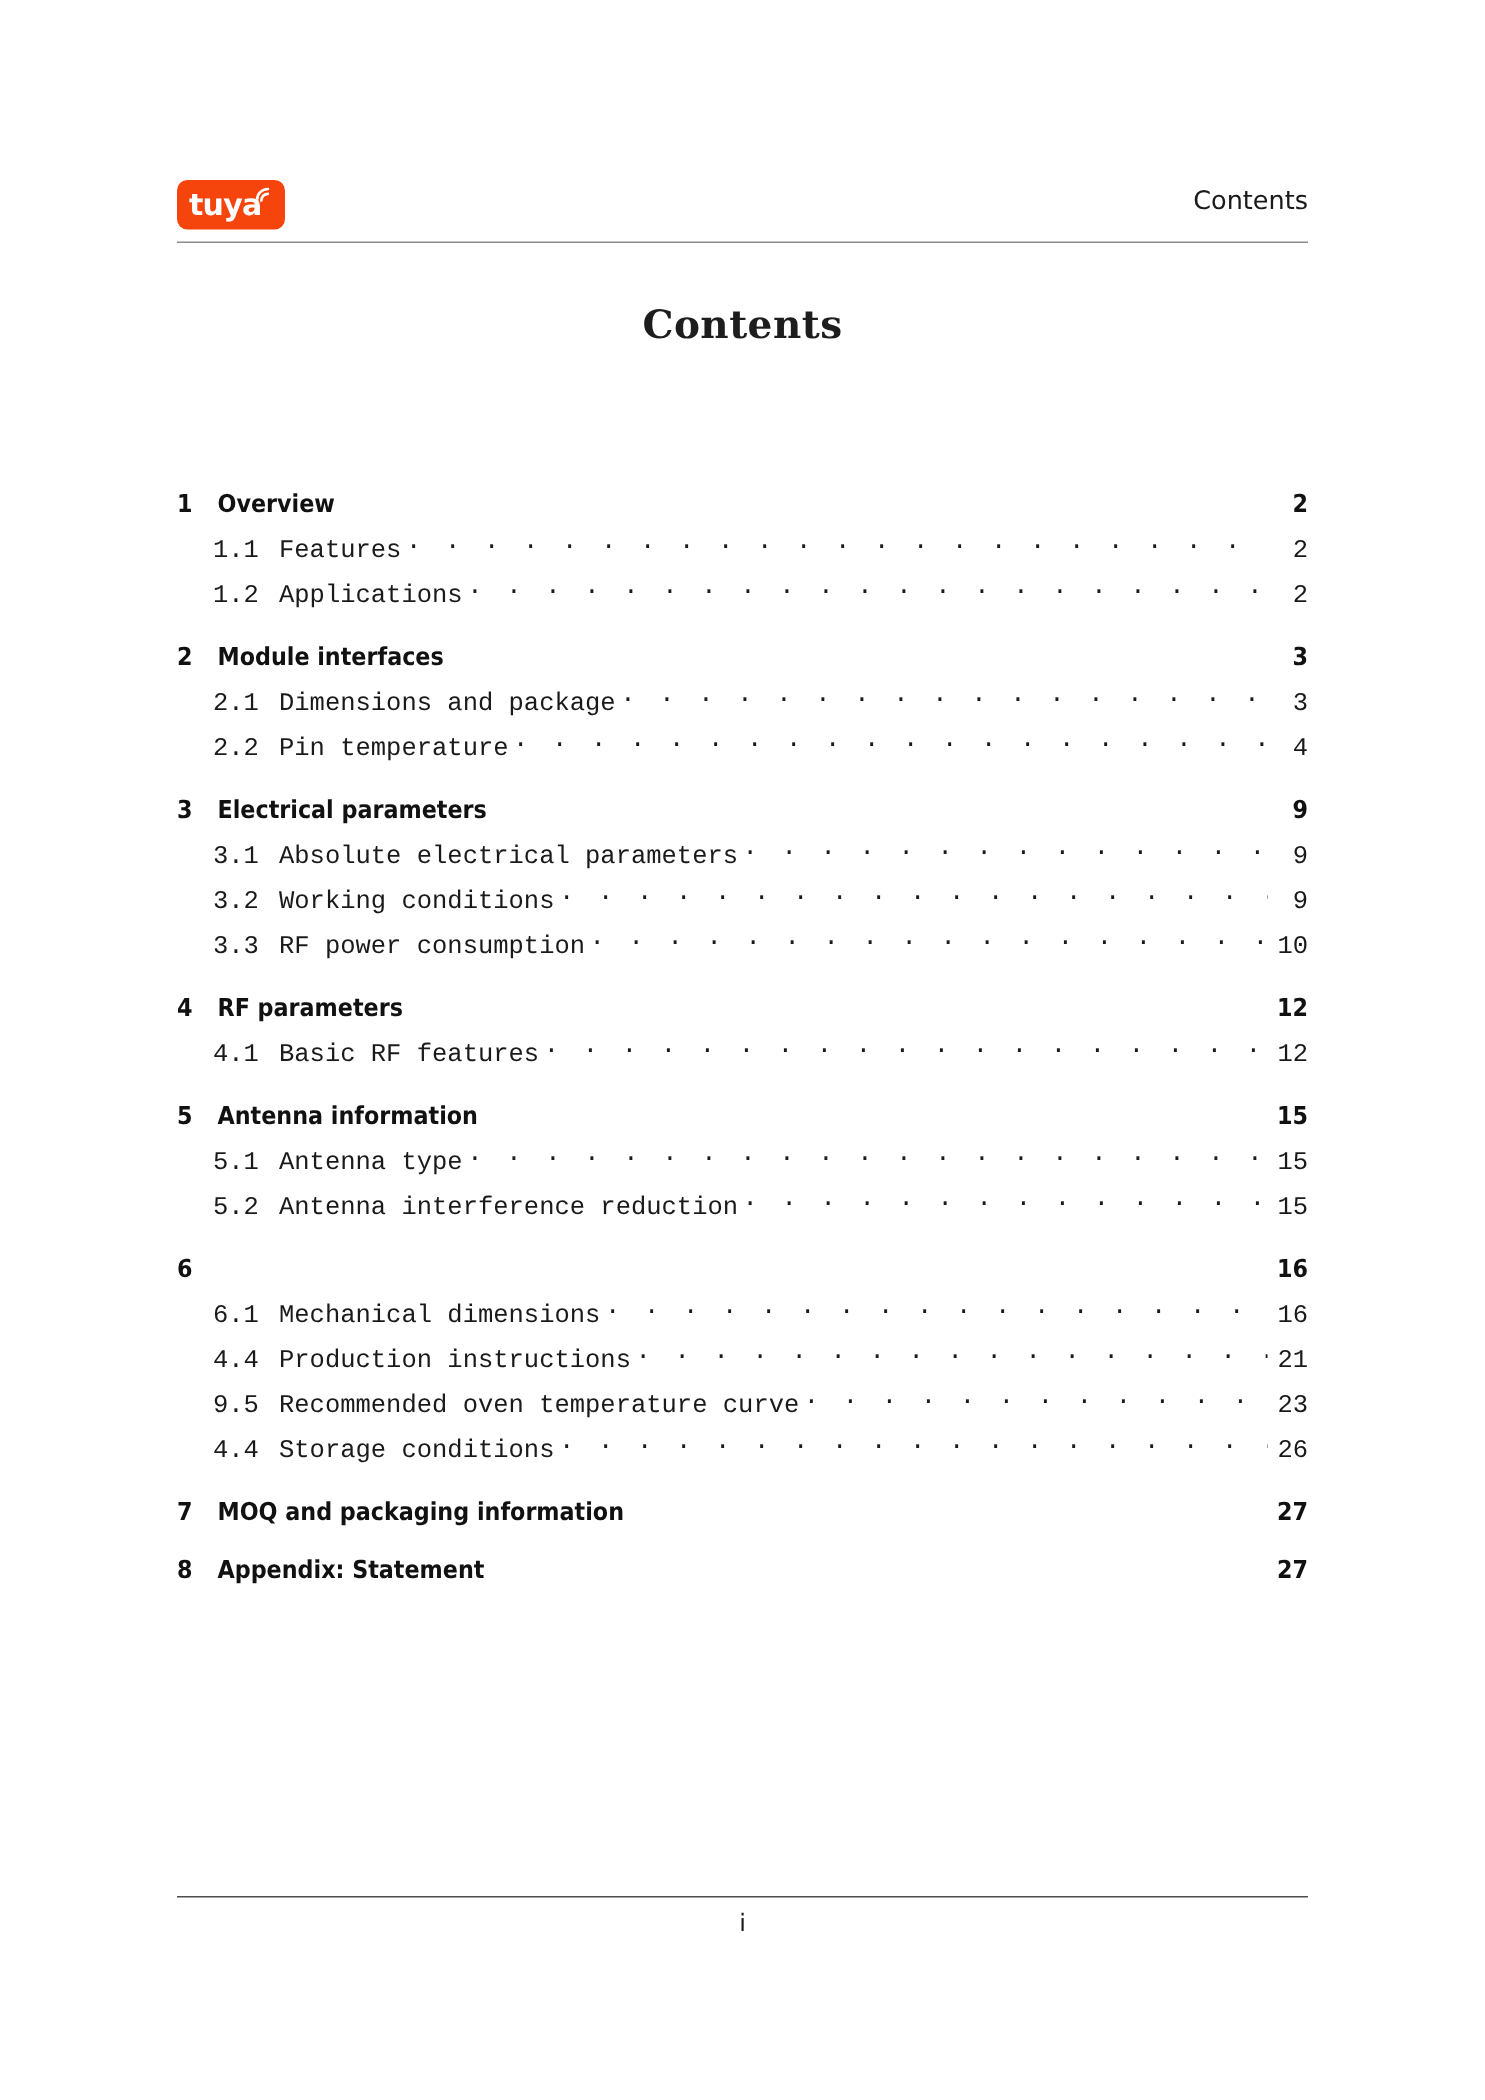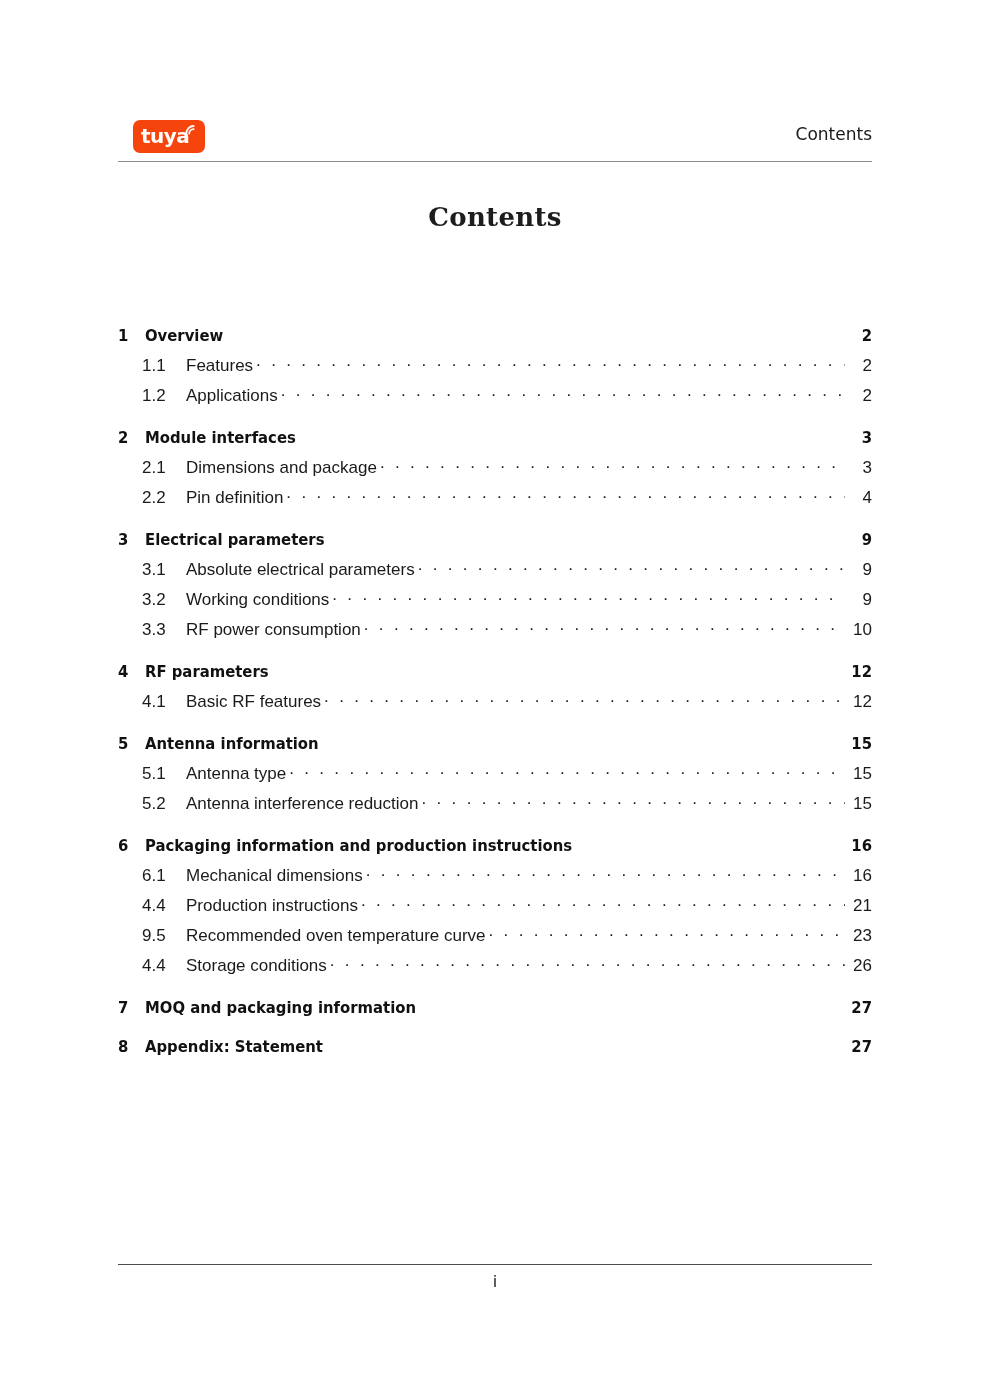--- a/index.html
+++ b/index.html
@@ -33,21 +33,20 @@
   }
   .logo {
     position: absolute;
     left: 0;
     top: 8px;
     width: 72px;
     height: 33px;
     background: #f5450d;
     border-radius: 7px;
     overflow: visible;
-    margin-left: 15px;
   }
   .logo-word {
     position: absolute;
     left: 8px;
     top: 4px;
     font-family: "DejaVu Sans", sans-serif;
     font-size: 20px;
     font-weight: 700;
     letter-spacing: -0.5px;
     color: #ffffff;
@@ -136,21 +135,21 @@
   }
   .chapter .pg {
     flex: 0 0 auto;
     text-align: right;
     min-width: 22px;
   }
 
   
   .section {
     height: 30px;
-    font-family: Liberation Sans, sans-serif;
+    font-family: Liberation Mono, monospace;
     font-size: 17px;
     font-weight: 400;
     color: #1a1a1a;
   }
   .section .num {
     width: 44px;
     flex: 0 0 44px;
     text-align: left;
     margin-left: 24px;
   }
@@ -250,21 +249,21 @@
           <span class="pg">3</span>
         </div>
         <div class="toc-row section">
           <span class="num">2.1</span>
           <span class="label">Dimensions and package</span>
           <span class="leader"></span>
           <span class="pg">3</span>
         </div>
         <div class="toc-row section">
           <span class="num">2.2</span>
-          <span class="label">Pin definition</span>
+          <span class="label">Pin temperature</span>
           <span class="leader"></span>
           <span class="pg">4</span>
         </div>
       </div>
       <div class="toc-group">
         <div class="toc-row chapter">
           <span class="num">3</span>
           <span class="label">Electrical parameters</span>
           <span class="fill"></span>
           <span class="pg">9</span>
@@ -318,21 +317,20 @@
         <div class="toc-row section">
           <span class="num">5.2</span>
           <span class="label">Antenna interference reduction</span>
           <span class="leader"></span>
           <span class="pg">15</span>
         </div>
       </div>
       <div class="toc-group">
         <div class="toc-row chapter">
           <span class="num">6</span>
-          <span class="label">Packaging information and production instructions</span>
           <span class="fill"></span>
           <span class="pg">16</span>
         </div>
         <div class="toc-row section">
           <span class="num">6.1</span>
           <span class="label">Mechanical dimensions</span>
           <span class="leader"></span>
           <span class="pg">16</span>
         </div>
         <div class="toc-row section">

